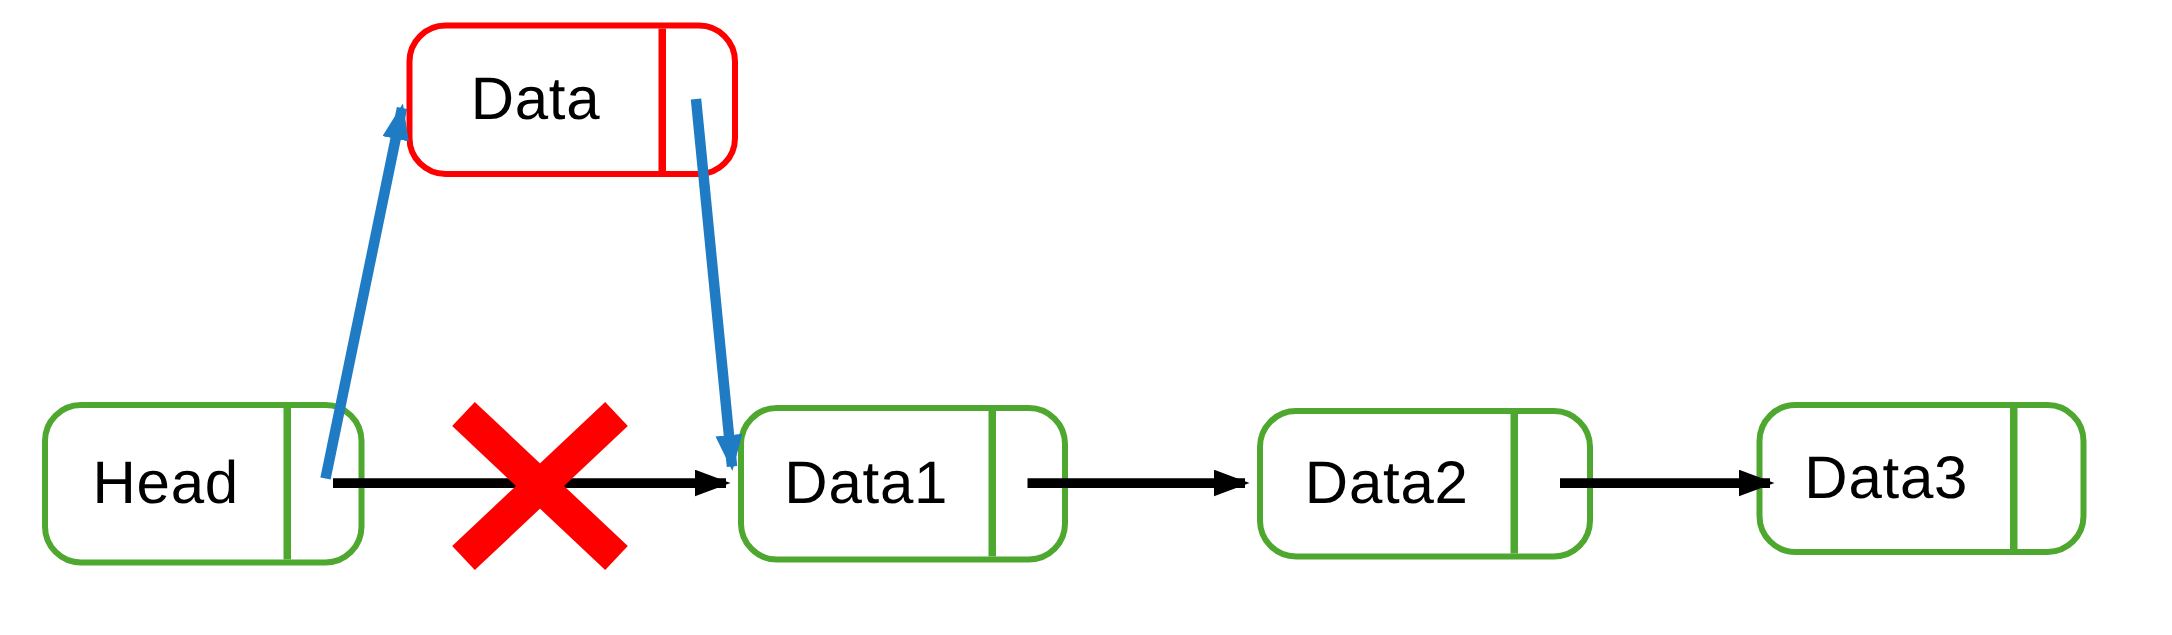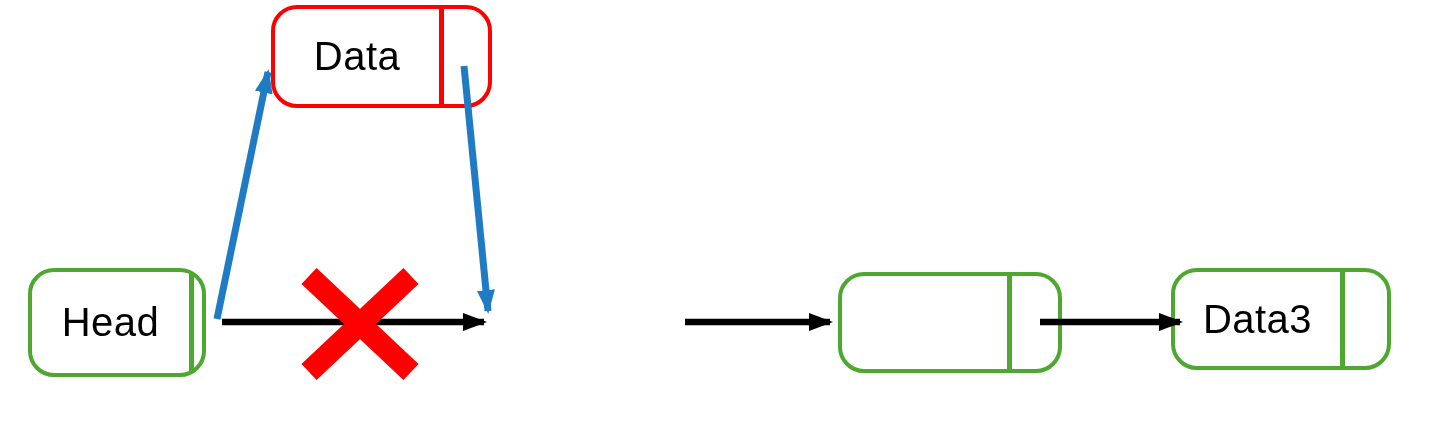--- a/index.html
+++ b/index.html
@@ -50,32 +50,37 @@
   .edge-blue{stroke:var(--blue);stroke-width:7;}
   .cross line{stroke:var(--red);stroke-width:22;stroke-linecap:butt;}
   .mk-black{fill:var(--black);}
   .mk-blue{fill:var(--blue);}
 </style>
 </head>
 <body>
 
 <div class="canvas">
 
-  <div class="node red" style="left:271px;top:5px;width:221px;height:103px;">
+  <div class="node red" style="left:271px;top:15px;width:221px;height:103px;">
     <span class="label" style="width:164px;">Data</span>
     <span class="divider" style="left:164px;"></span>
   </div>
 
-  <div class="node" style="left:28px;top:268px;width:178px;height:109px;">
+  <div class="node" style="left:28px;top:268px;width:215px;height:109px;">
     <span class="label" style="width:157px;">Head</span>
     <span class="divider" style="left:157px;"></span>
   </div>
 
+  <div class="node" style="left:492px;top:270px;width:220px;height:105px;">
+    <span class="label" style="width:163px;">Data1</span>
+    <span class="divider" style="left:163px;"></span>
+  </div>
 
   <div class="node" style="left:838px;top:272px;width:224px;height:101px;">
+    <span class="label" style="width:165px;">Data2</span>
     <span class="divider" style="left:165px;"></span>
   </div>
 
   <div class="node" style="left:1171px;top:268px;width:220px;height:102px;">
     <span class="label" style="width:165px;">Data3</span>
     <span class="divider" style="left:165px;"></span>
   </div>
 
   <svg class="overlay" viewBox="0 0 1448 423">
     <defs>

